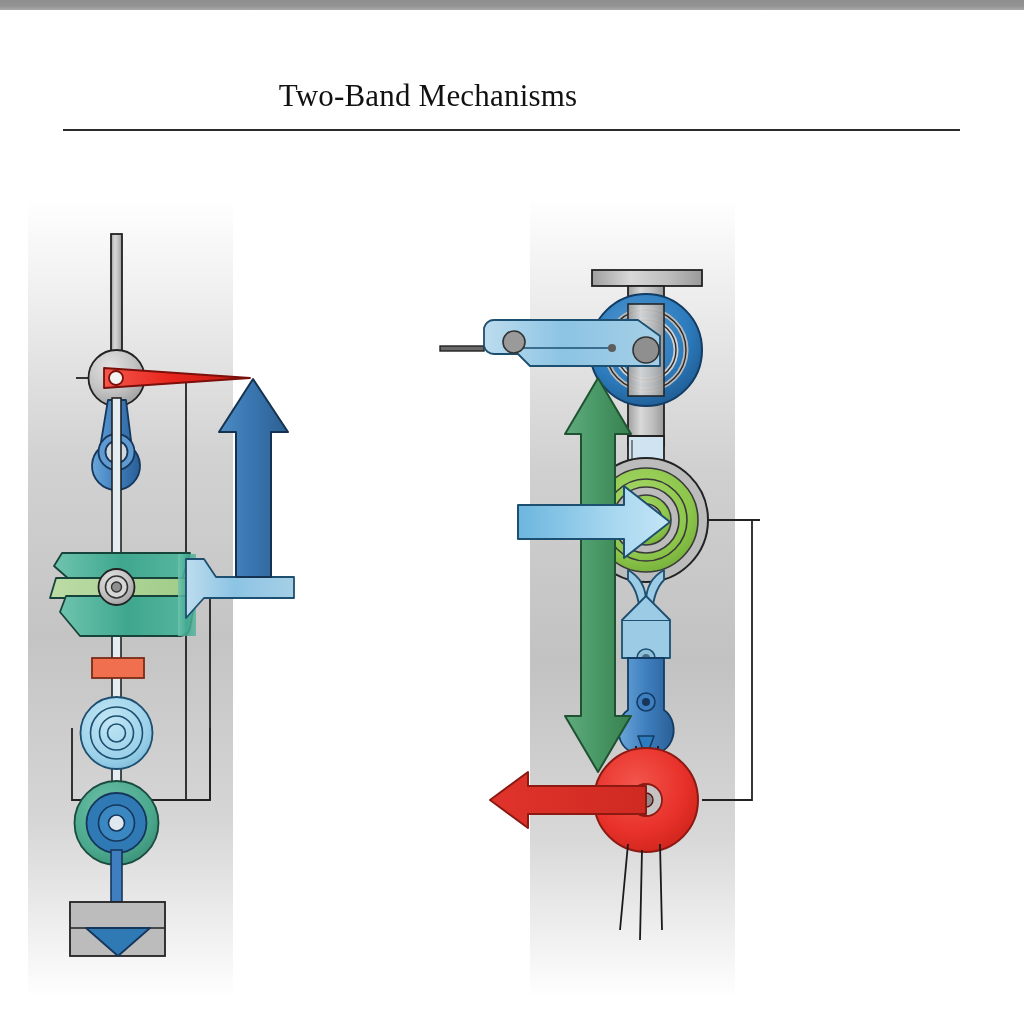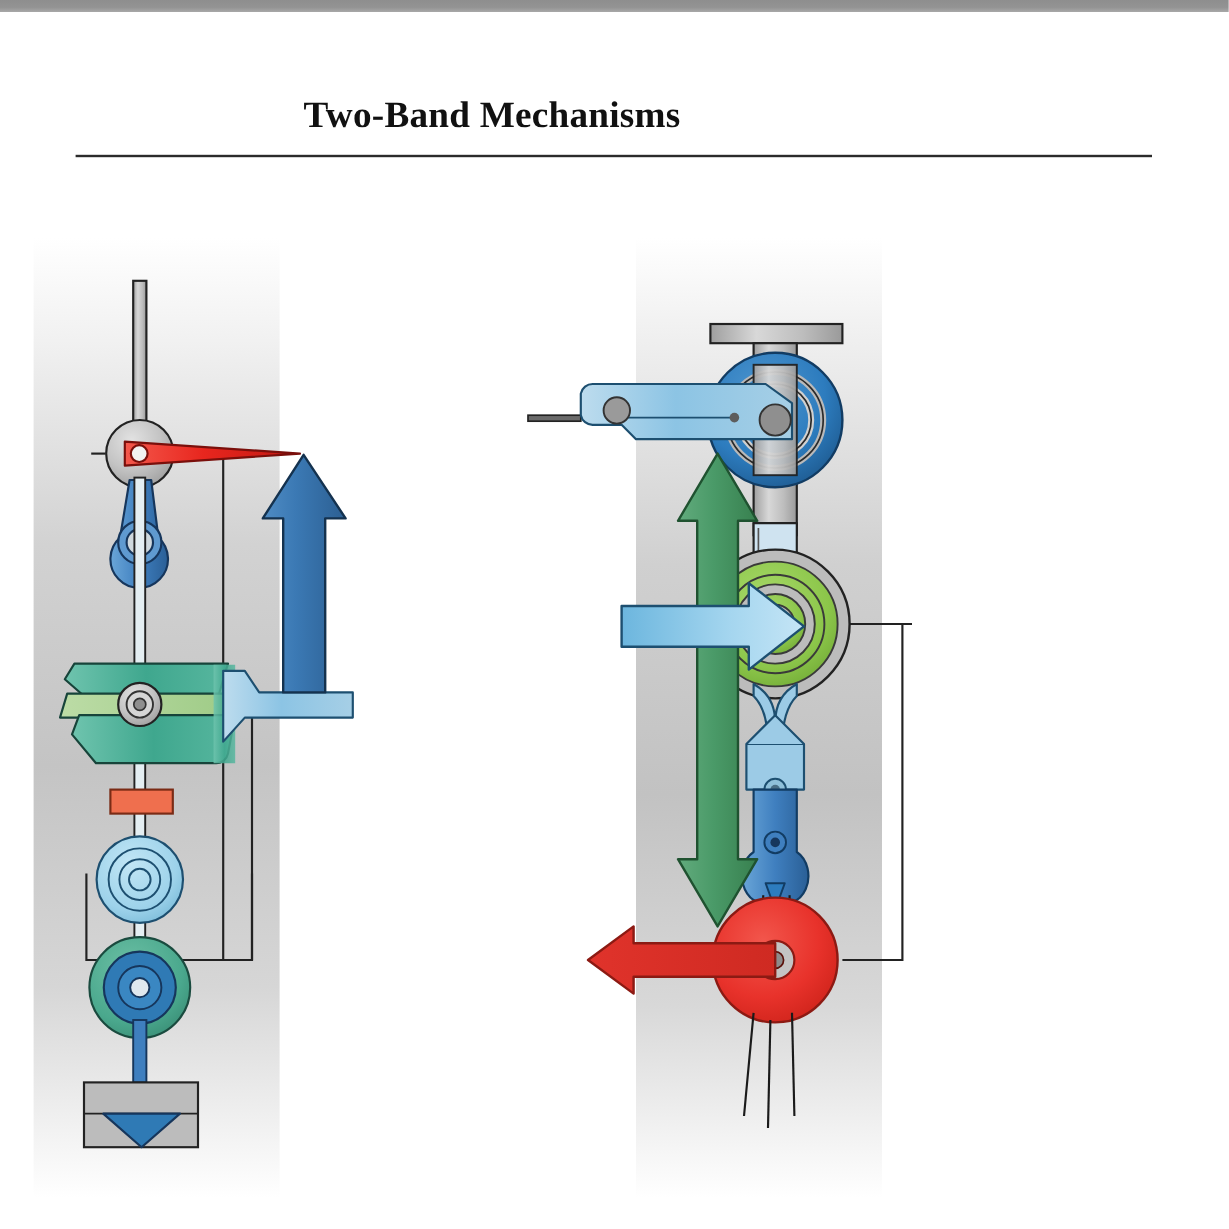--- a/index.html
+++ b/index.html
@@ -23,26 +23,26 @@
   }
   #top-band {
     position: absolute;
     left: 0; top: 0;
     width: 1024px;
     height: 10px;
     background: linear-gradient(180deg, #8e8e8e 0%, #939393 60%, #a8a8a8 100%);
   }
   #title {
     position: absolute;
-    left: 0;
+    left: 18px;
     top: 78px;
     width: 820px;
     text-align: center;
     font-family: "Liberation Serif", serif;
-    font-weight: bold;
+    font-weight: normal;
     font-size: 31px;
     color: #111111;
     letter-spacing: 0.2px;
   }
   #title-rule {
     position: absolute;
     left: 63px;
     top: 129px;
     width: 897px;
     height: 2px;

